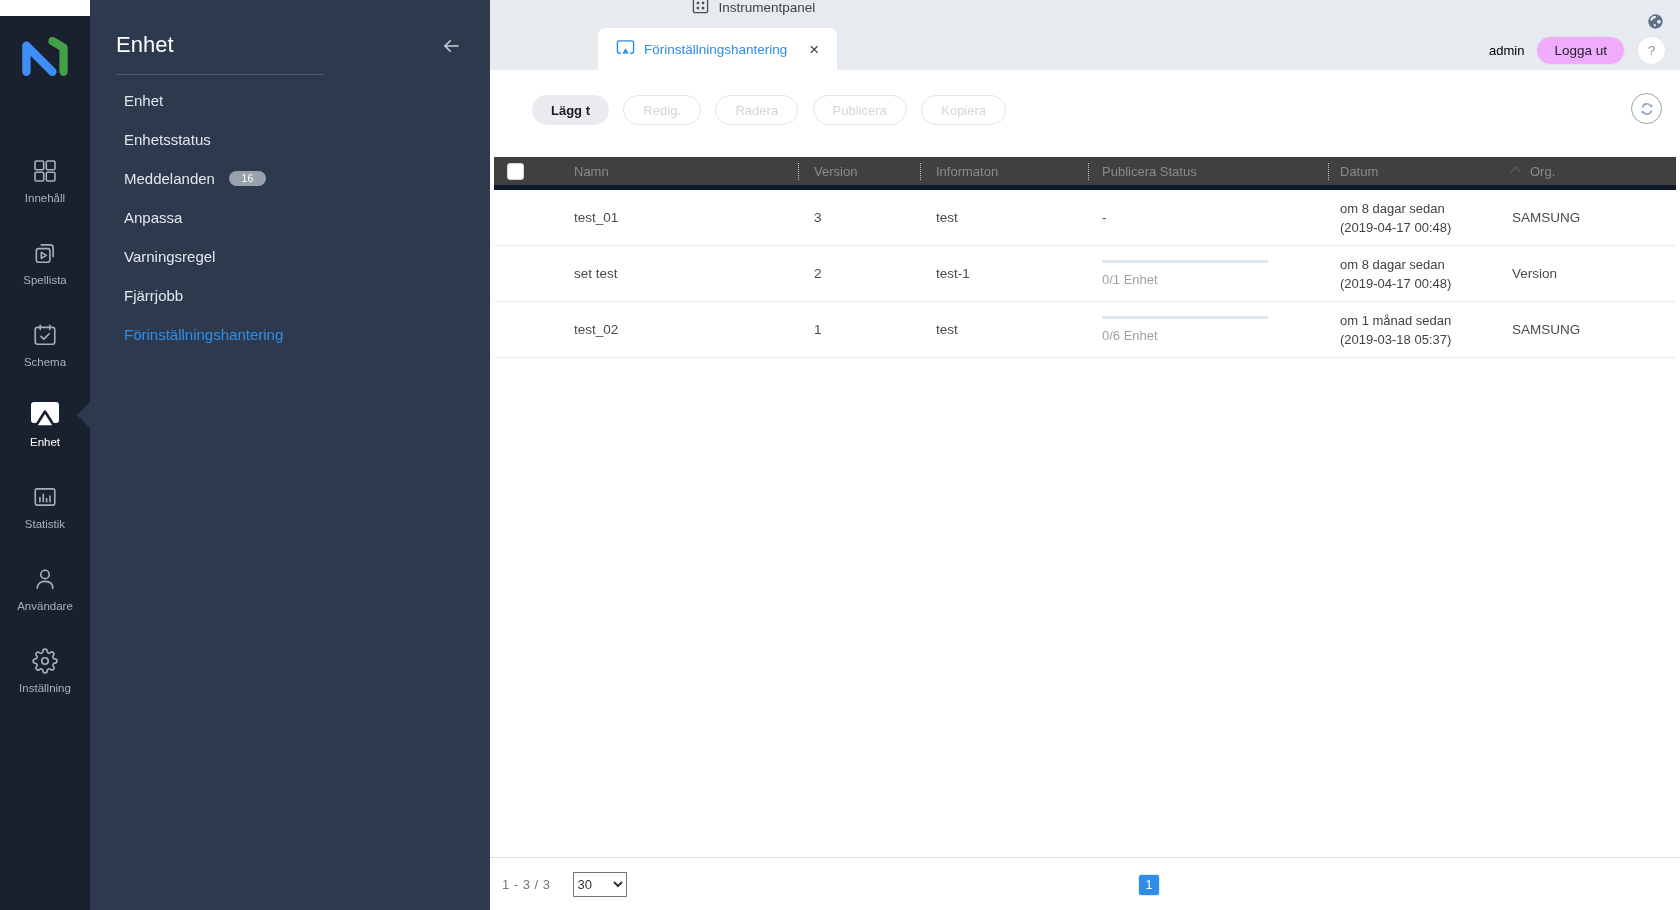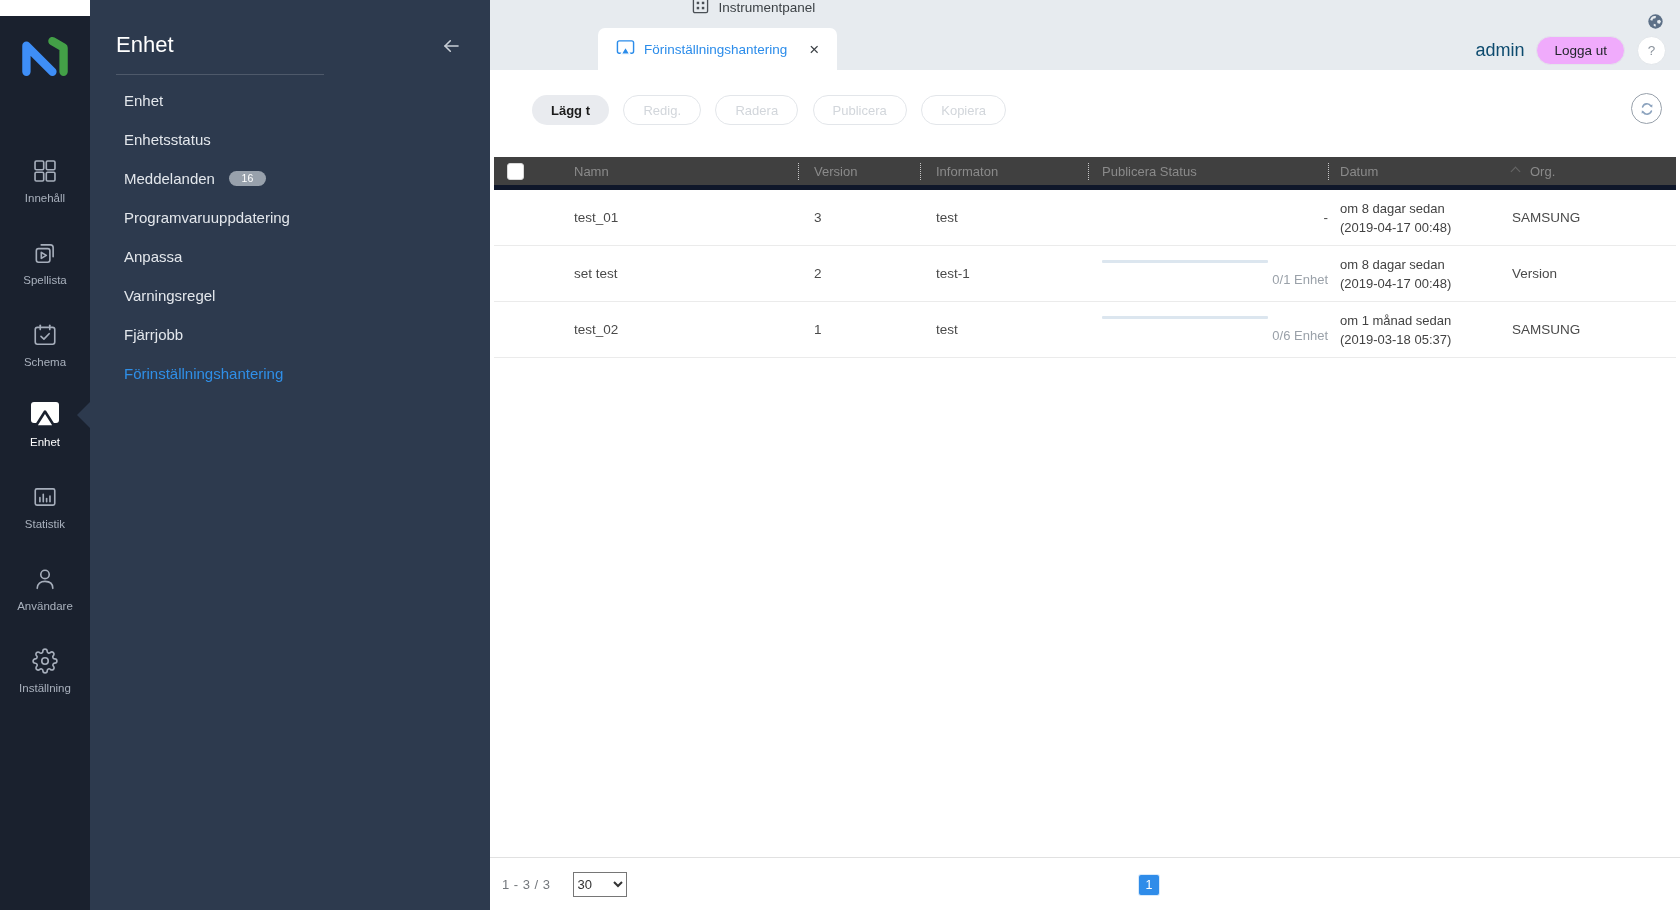--- a/index.html
+++ b/index.html
@@ -30,21 +30,21 @@
   .sb-badge { display:inline-block; margin-left:14px; min-width:37px; padding:1px 0 2px;
               background:#98A1AC; color:#fff; font-size:10.5px; text-align:center;
               border-radius:9px; vertical-align:2px; }
 
   
   .main { position:absolute; left:490px; top:0; width:1190px; height:910px; background:#fff; }
 
   .topbar { position:relative; width:100%; height:70px; background:#E7EBEF; }
   .globe { position:absolute; right:16px; top:13px; cursor:pointer; }
   .user-area { position:absolute; right:14px; top:36px; height:29px; display:flex; align-items:center; gap:12px; }
-  .user-name { font-size:18px; color:#0c4a6e; }
+  .user-name { font-size:13px; color:#000000; }
   .logout-btn { background:#f0abfc; border:1px solid #E2E6EA; border-radius:15px; height:29px;
                 padding:0 17px; font-size:13.5px; color:#22262B; cursor:pointer;
                 font-family:inherit; }
   .help-btn { width:29px; height:29px; border-radius:50%; background:#fff; border:1px solid #E2E6EA;
               color:#8B939D; font-size:13.5px; cursor:pointer; font-family:inherit; }
 
   .tabs { position:absolute; left:44px; bottom:0; display:flex; align-items:flex-end;flex-direction:column; }
   .tab { height:42px; display:flex; align-items:center; gap:9px; cursor:pointer; }
   .tab.inactive { padding:0 22px 0 0; color:#3D4246; font-size:13.5px; }
   .tab.active { margin-left:64px; background:#fff; border-radius:7px 7px 0 0; padding:0 18px;
@@ -65,21 +65,21 @@
   .tbl { margin:22px 4px 0 4px; }
   .thead { display:flex; height:33px; align-items:center; background:#404040; border-bottom:5px solid #0f172a; }
   .th { position:relative; font-size:13px; color:#8A8A8A; height:33px; display:flex; align-items:center; }
   .th.sep::before { content:""; position:absolute; left:0; top:8px; height:17px; border-left:1px dotted #C6C6C6; }
   .trow { display:flex; height:56px; align-items:center; border-bottom:1px solid #EBEBEB;
           font-size:13.5px; color:#4A4A4A; cursor:default; }
   .c-check { width:44px; padding-left:13px; }
   .c-name  { width:260px; padding-left:36px; }
   .c-ver   { width:122px; padding-left:16px; }
   .c-info  { width:168px; padding-left:16px; }
-  .c-pub   { width:240px; padding-left:14px;text-align:right; }
+  .c-pub   { width:240px; padding-left:14px; }
   .c-date  { width:178px; padding-left:12px; }
   .c-org   { flex:1; padding-left:6px; }
   .checkbox { display:inline-block; width:17px; height:17px; background:#fff;
               border:1px solid #D9D9D9; border-radius:3px; cursor:pointer; }
   .sort-caret { display:inline-block; width:7px; height:7px; border-left:1.6px solid #666;
                 border-top:1.6px solid #666; transform:rotate(45deg); margin-right:11px; }
   .pub-wrap { display:flex; flex-direction:column; justify-content:center; }
   .pub-bar { width:166px; height:3px; background:#DCE6EF; border-radius:1px; margin-bottom:9px; }
   .pub-txt { font-size:13px; color:#9AA1A9; }
   .date-cell div { line-height:19px; font-size:13px; color:#424242; }
@@ -194,21 +194,20 @@
         <svg width="22" height="20" viewBox="0 0 20 20" fill="none" stroke="#C9CFD7" stroke-width="1.6" stroke-linecap="round" stroke-linejoin="round">
           <line x1="17" y1="10" x2="4" y2="10"></line>
             <polyline points="9.3,4.8 4,10 9.3,15.2"></polyline>
         </svg></span>
     </div>
     <div class="sb-divider"></div>
     <ul class="sb-menu">
       <li><span>Enhet</span></li>
       <li><span>Enhetsstatus</span></li>
       <li><span>Meddelanden</span><span class="sb-badge">16</span></li>
-      <li><span>Programvaruuppdatering</span></li>
       <li><span>Anpassa</span></li>
       <li><span>Varningsregel</span></li>
       <li><span>Fjärrjobb</span></li>
       <li class="active"><span>Förinställningshantering</span></li>
     </ul>
   </aside>
 
   <main class="main">
 
     <div class="topbar">

